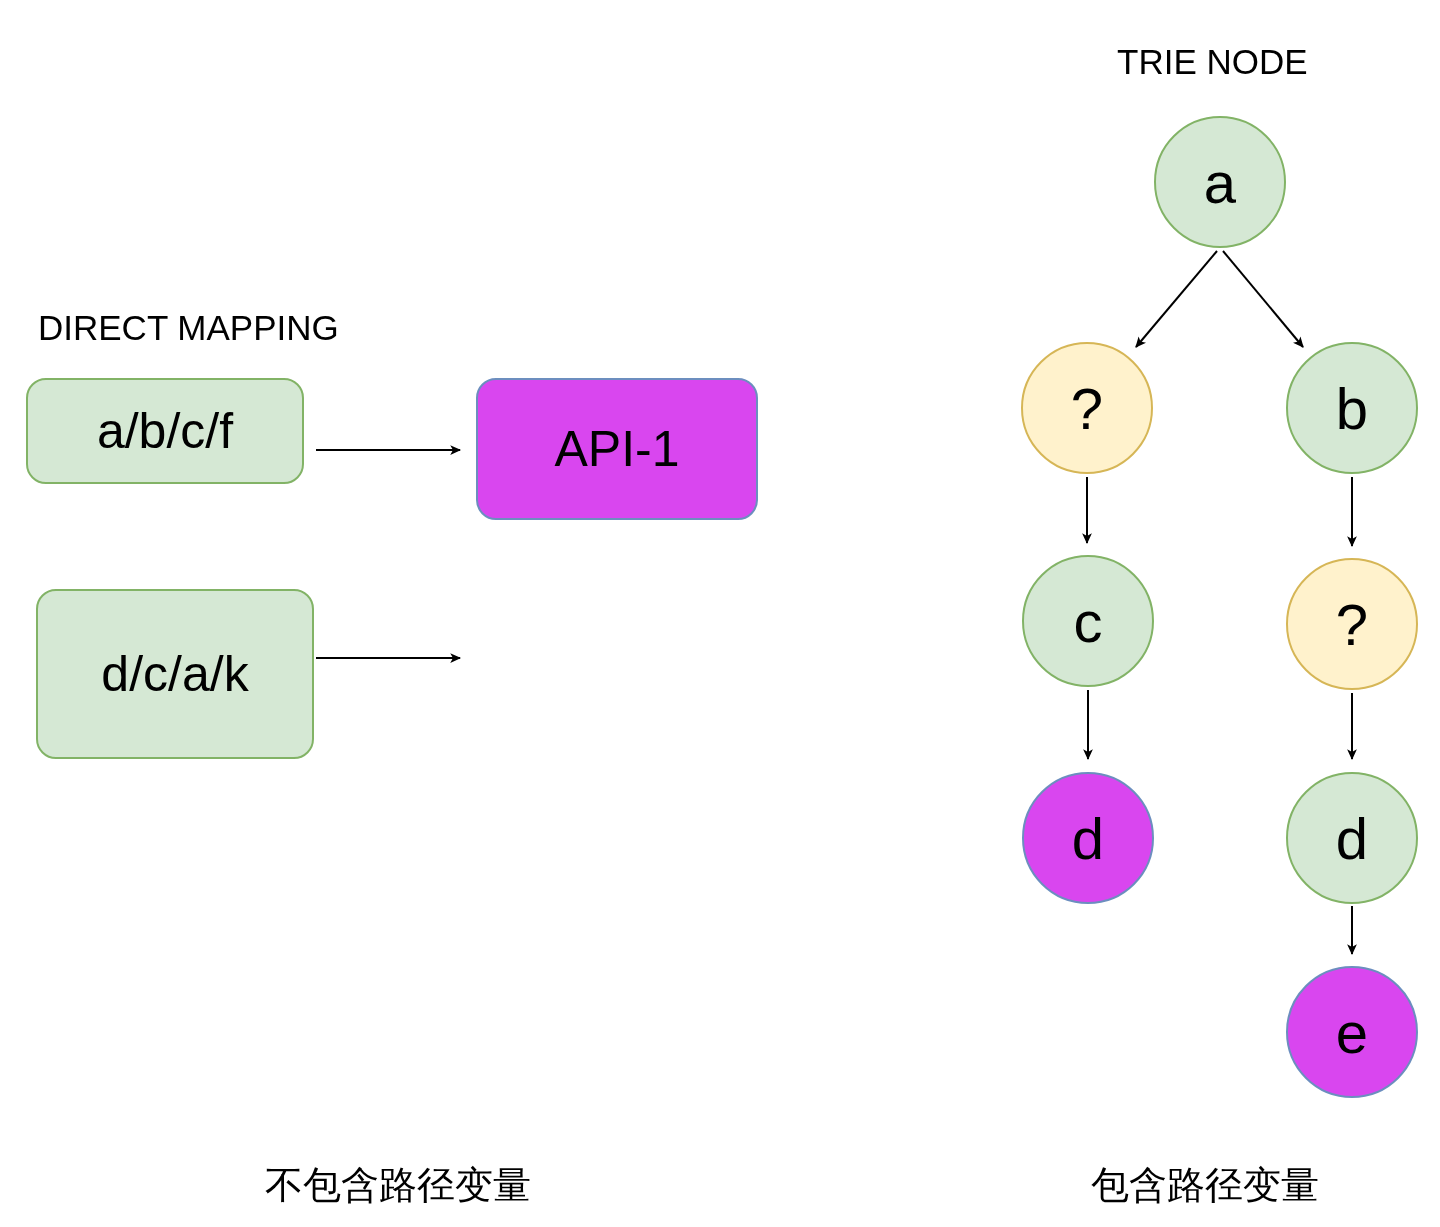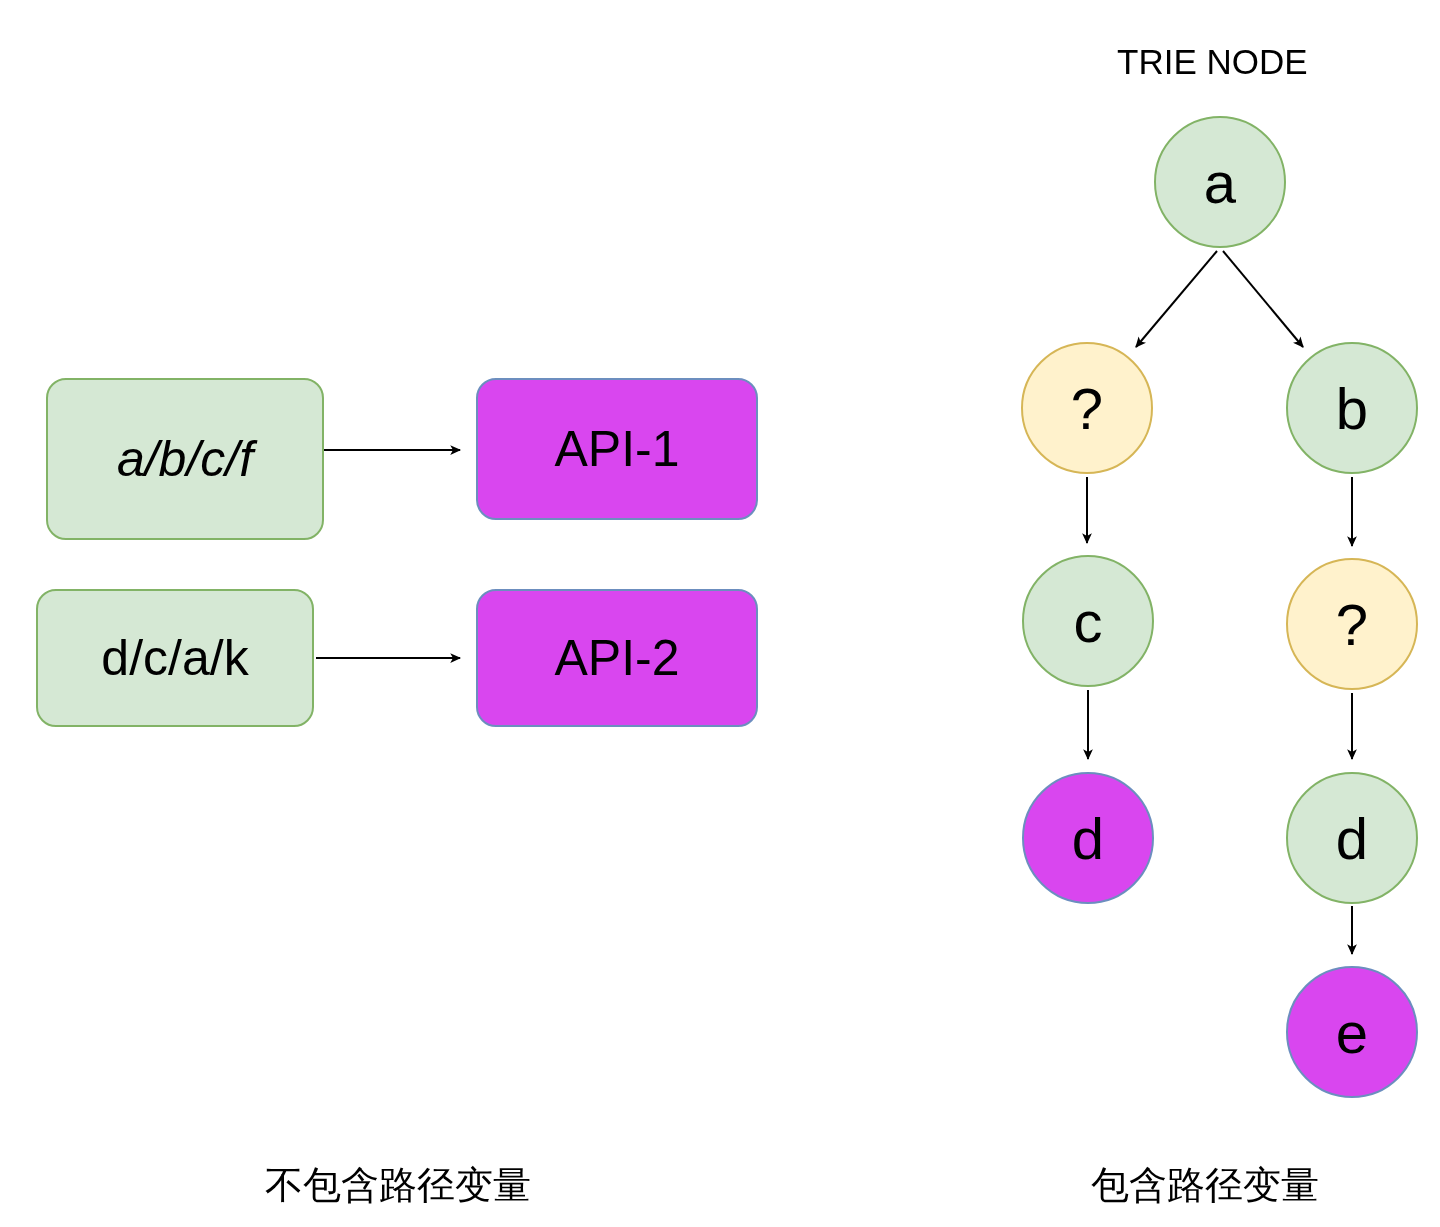--- a/index.html
+++ b/index.html
@@ -75,26 +75,26 @@
 
     <line x1="1217" y1="251" x2="1136" y2="347" marker-end="url(#ah)"></line>
     <line x1="1223" y1="251" x2="1303" y2="347" marker-end="url(#ah)"></line>
     <line x1="1087" y1="477" x2="1087" y2="543" marker-end="url(#ah)"></line>
     <line x1="1352" y1="477" x2="1352" y2="546" marker-end="url(#ah)"></line>
     <line x1="1088" y1="690" x2="1088" y2="759" marker-end="url(#ah)"></line>
     <line x1="1352" y1="693" x2="1352" y2="759" marker-end="url(#ah)"></line>
     <line x1="1352" y1="906" x2="1352" y2="954" marker-end="url(#ah)"></line>
   </svg>
 
+  <div class="abs section-title" style="left:38px; top:308px;">DIRECT MAPPING</div>
 
-  <div class="mapbox green" style="left:46px; top:378px; height:162px;font-style:italic;">a/b/c/f</div>
+  <div class="mapbox green" style="left:26px; top:378px; height:106px;">a/b/c/f</div>
   <div class="mapbox blue" style="left:476px; top:378px; height:142px; width:282px;">API-1</div>
 
-  <div class="mapbox green" style="left:36px; top:589px; height:138px;text-align:right;">d/c/a/k</div>
-  <div class="mapbox blue" style="left:476px; top:589px; height:138px; width:282px;">API-2</div>
+  <div class="mapbox green" style="left:36px; top:589px; height:170px;text-align:right;">d/c/a/k</div>
 
   <div class="abs section-title" style="left:1117px; top:42px;">TRIE NODE</div>
 
   <div class="abs caption" style="left:265px; top:1160px;">不包含路径变量</div>
 
   <div class="circle-node green" style="left:1154px; top:116px;">a</div>
   <div class="circle-node yellow" style="left:1021px; top:342px;">?</div>
   <div class="circle-node green" style="left:1286px; top:342px;">b</div>
   <div class="circle-node green" style="left:1022px; top:555px;">c</div>
   <div class="circle-node yellow" style="left:1286px; top:558px;">?</div>

